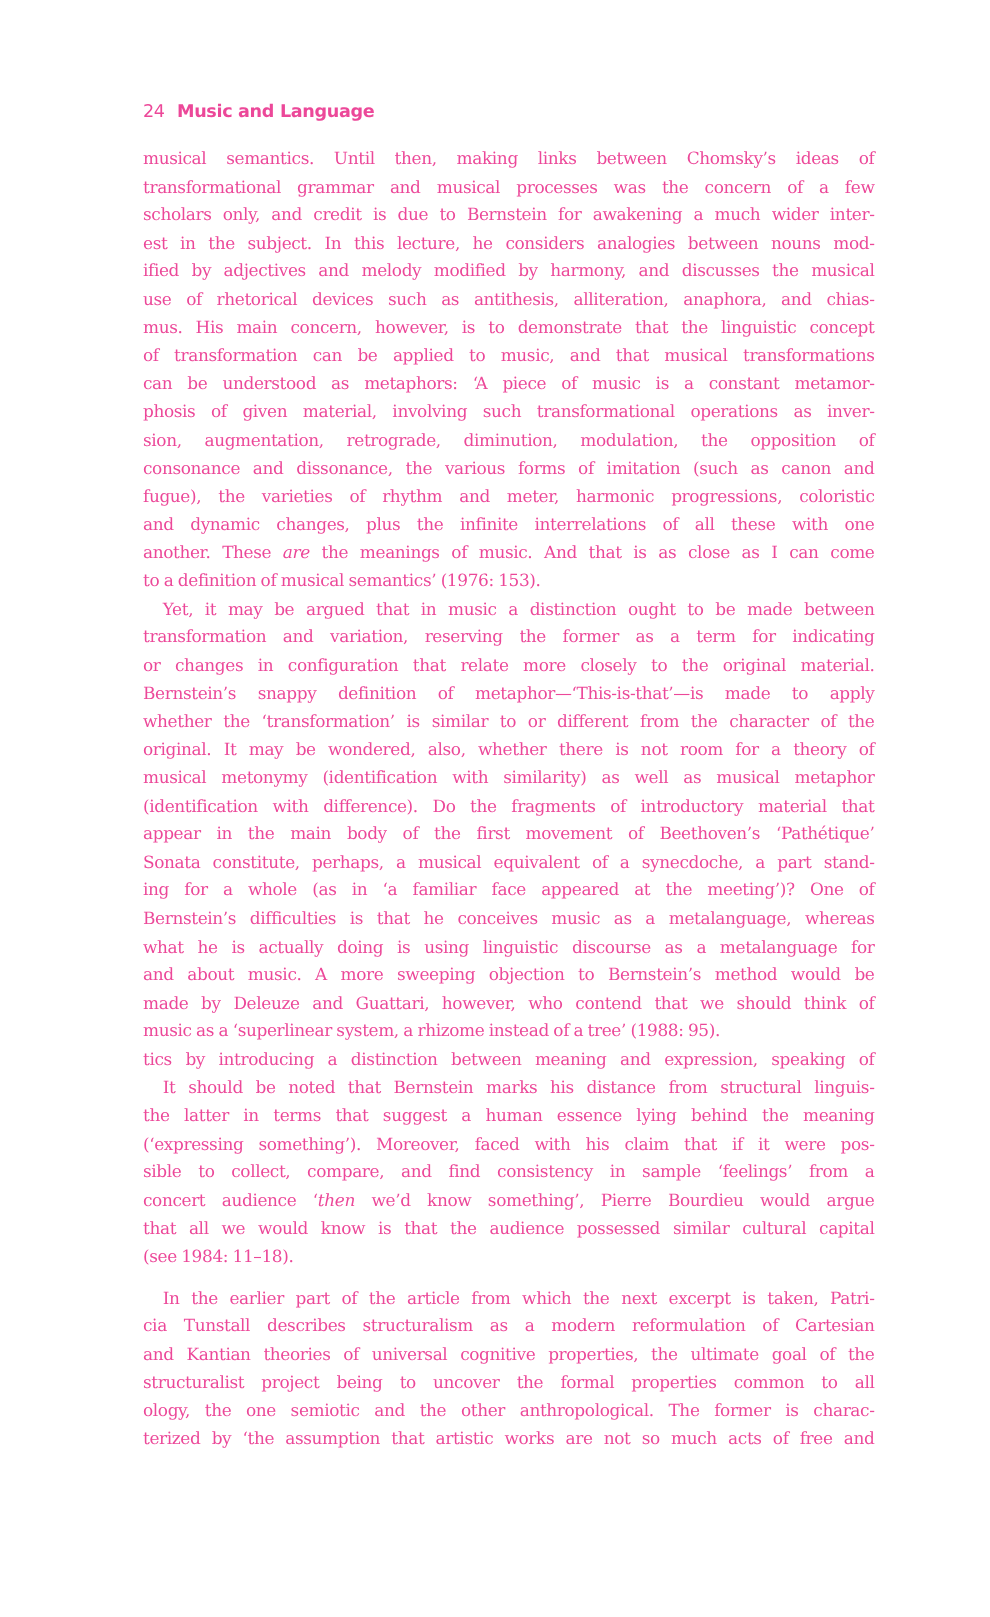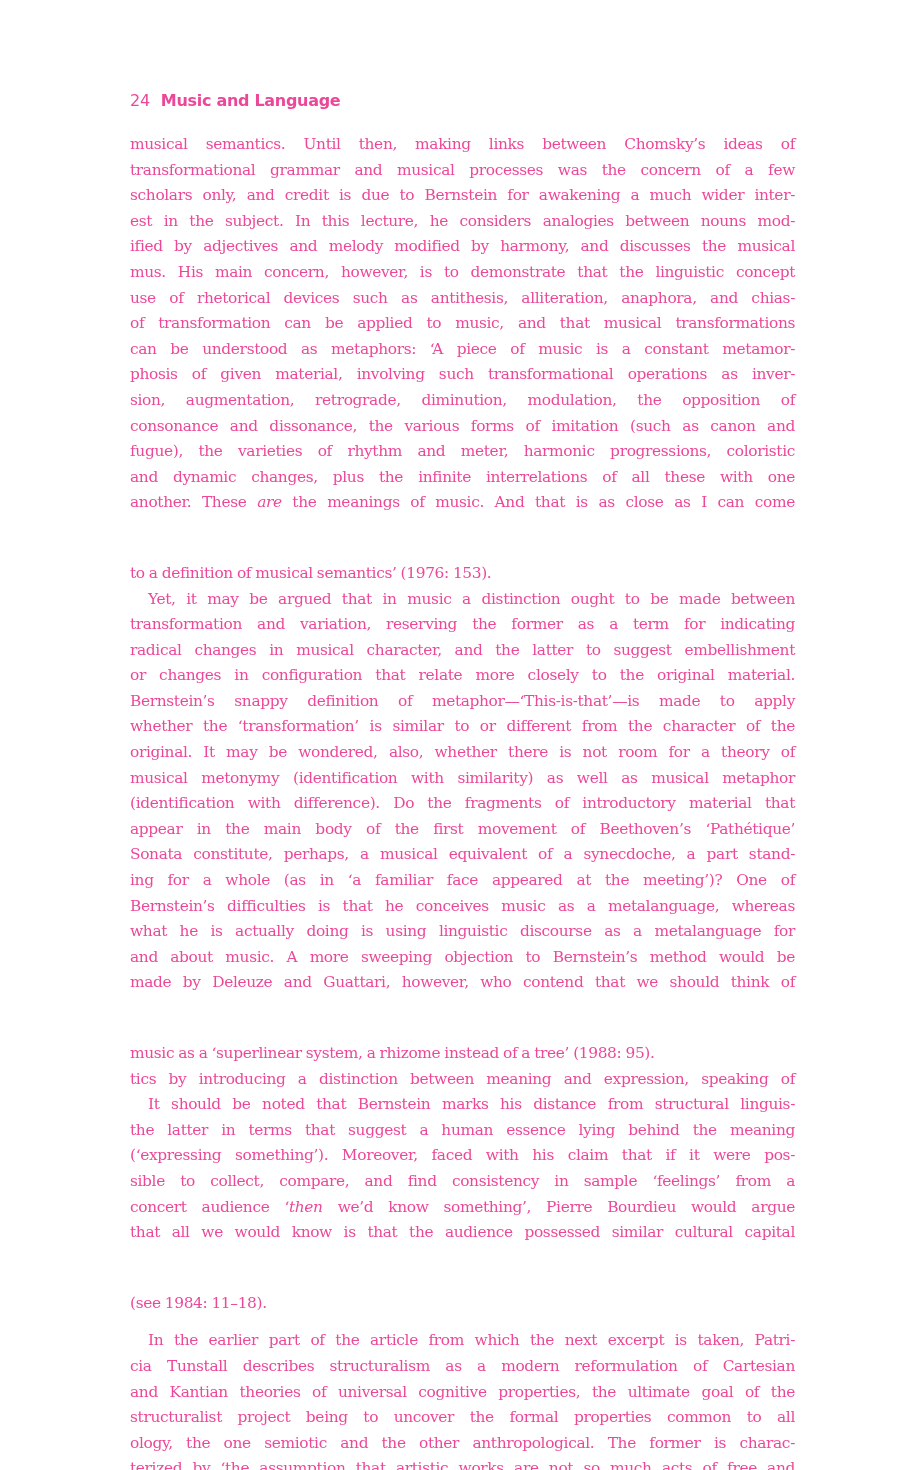--- a/index.html
+++ b/index.html
@@ -4,54 +4,53 @@
 <style>
   html, body { margin: 0; padding: 0; background: #ffffff; }
   body { width: 900px; height: 1470px; position: relative; overflow: hidden; }
   .page { position: absolute; left: 130px; top: 88px; width: 665px; color: #ec4899; }
   .running-head { font-family: "DejaVu Sans", sans-serif; font-size: 16px; height: 26px; line-height: 26px; margin-bottom: 18px; }
   .running-head .num { font-weight: normal; margin-right: 6px; letter-spacing: -0.3px; }
   .running-head .title { font-weight: bold; letter-spacing: -0.3px; }
   .body-text { font-family: "DejaVu Serif", serif; font-size: 15.4px; line-height: 25.6px; letter-spacing: -0.35px; text-align: justify; word-spacing: -0.5px; }
   .para { margin: 0; }
   .ln { display: block; text-align: justify; text-align-last: justify; white-space: nowrap; }
-  .ln.last { text-align-last: left; margin-top: 45px; }
+  .ln.last { text-align-last: left; }
   em { font-style: italic; }
 </style>
 </head>
 <body>
 
 <div class="page">
   <div class="running-head">
     <span class="num">24</span>
     <span class="title">Music and Language</span>
   </div>
   <div class="body-text" id="body">
       <div class="para">
         <span class="ln">musical semantics. Until then, making links between Chomsky’s ideas of</span>
         <span class="ln">transformational grammar and musical processes was the concern of a few</span>
         <span class="ln">scholars only, and credit is due to Bernstein for awakening a much wider inter-</span>
         <span class="ln">est in the subject. In this lecture, he considers analogies between nouns mod-</span>
         <span class="ln">ified by adjectives and melody modified by harmony, and discusses the musical</span>
+        <span class="ln">use of rhetorical devices such as antithesis, alliteration, anaphora, and chias-</span>
         <span class="ln">mus. His main concern, however, is to demonstrate that the linguistic concept</span>
-        <span class="ln">use of rhetorical devices such as antithesis, alliteration, anaphora, and chias-</span>
         <span class="ln">of transformation can be applied to music, and that musical transformations</span>
         <span class="ln">can be understood as metaphors: ‘A piece of music is a constant metamor-</span>
         <span class="ln">phosis of given material, involving such transformational operations as inver-</span>
         <span class="ln">sion, augmentation, retrograde, diminution, modulation, the opposition of</span>
         <span class="ln">consonance and dissonance, the various forms of imitation (such as canon and</span>
         <span class="ln">fugue), the varieties of rhythm and meter, harmonic progressions, coloristic</span>
         <span class="ln">and dynamic changes, plus the infinite interrelations of all these with one</span>
         <span class="ln">another. These <em>are</em> the meanings of music. And that is as close as I can come</span>
         <span class="ln last">to a definition of musical semantics’ (1976: 153).</span>
       </div>
       <div class="para">
         <span class="ln" style="text-indent: 18px;">Yet, it may be argued that in music a distinction ought to be made between</span>
         <span class="ln">transformation and variation, reserving the former as a term for indicating</span>
-        <span class="ln">radical changes in musical character, and the latter to suggest embellishment</span>
         <span class="ln">or changes in configuration that relate more closely to the original material.</span>
         <span class="ln">Bernstein’s snappy definition of metaphor—‘This-is-that’—is made to apply</span>
         <span class="ln">whether the ‘transformation’ is similar to or different from the character of the</span>
         <span class="ln">original. It may be wondered, also, whether there is not room for a theory of</span>
         <span class="ln">musical metonymy (identification with similarity) as well as musical metaphor</span>
         <span class="ln">(identification with difference). Do the fragments of introductory material that</span>
         <span class="ln">appear in the main body of the first movement of Beethoven’s ‘Pathétique’</span>
         <span class="ln">Sonata constitute, perhaps, a musical equivalent of a synecdoche, a part stand-</span>
         <span class="ln">ing for a whole (as in ‘a familiar face appeared at the meeting’)? One of</span>
         <span class="ln">Bernstein’s difficulties is that he conceives music as a metalanguage, whereas</span>

